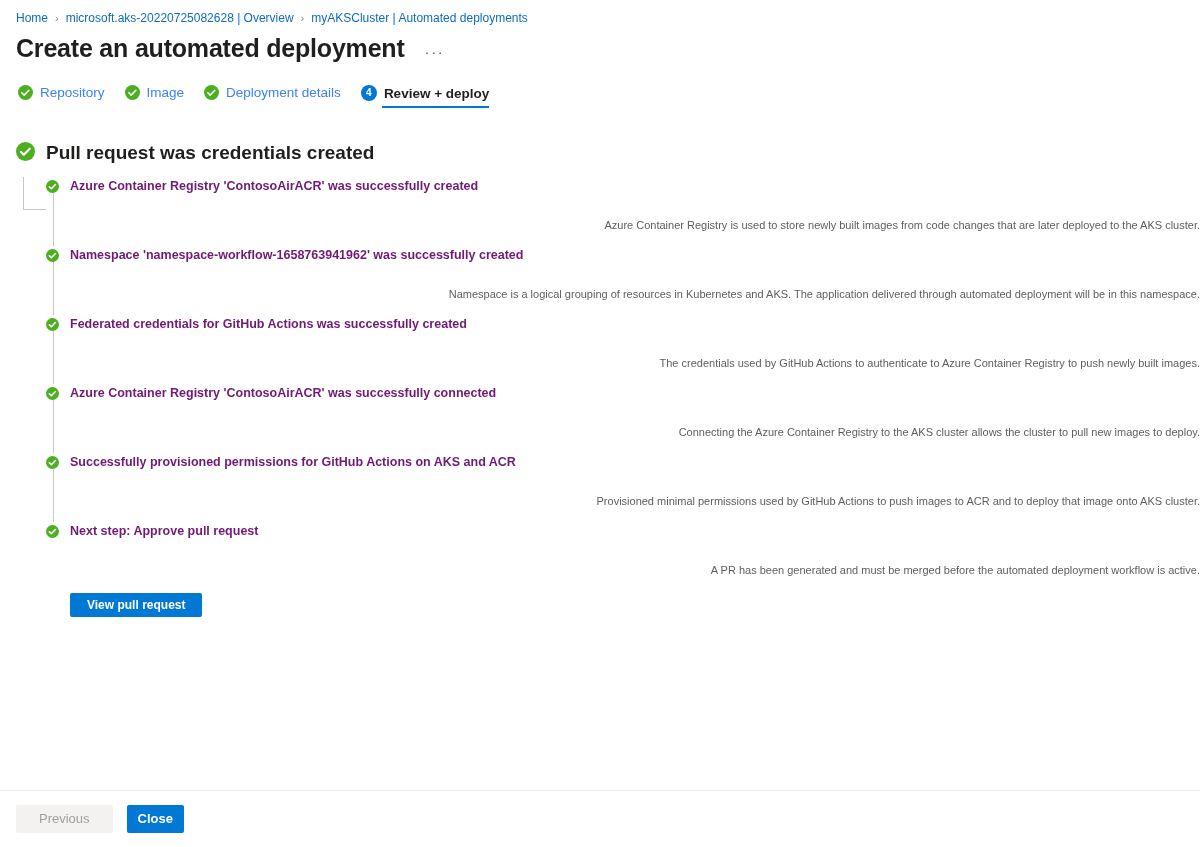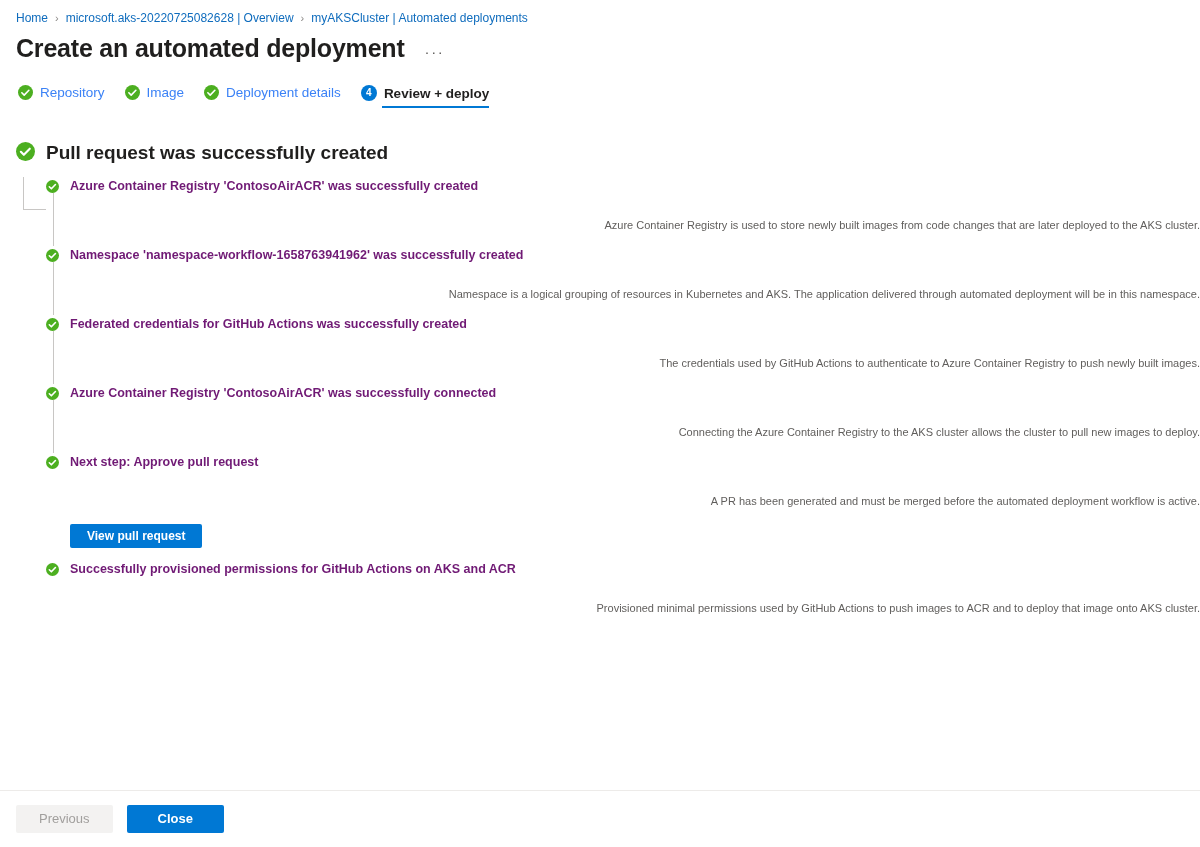--- a/index.html
+++ b/index.html
@@ -225,21 +225,21 @@
     bottom: 0;
     height: 57px;
     border-top: 1px solid #edebe9;
     display: flex;
     align-items: center;
     padding-left: 16px;
     background: #ffffff;
   }
   .footer .btn { margin-right: 14px; height: 28px; line-height: 26px; }
   .footer .btn-disabled { padding: 0 22px; }
-  .footer .btn-primary { padding: 0 30px; }
+  .footer .btn-primary { padding: 0 10px; }
 </style>
 </head>
 <body>
 
 <div class="breadcrumb">
   <span class="crumb-link">Home</span>
   <span class="crumb-sep">›</span>
   <span class="crumb-link">microsoft.aks-20220725082628 | Overview</span>
   <span class="crumb-sep">›</span>
   <span class="crumb-link">myAKSCluster | Automated deployments</span>
@@ -291,21 +291,21 @@
 
 </div>
 
 <div class="success-header">
   <span>
     <svg width="19" height="19" viewBox="0 0 16 16">
         <circle cx="8" cy="8" r="8" fill="#4caf20"></circle>
         <path d="M4.1 8.3l2.5 2.5 5-5.2" stroke="#fff" stroke-width="1.8" fill="none" stroke-linecap="round" stroke-linejoin="round"></path>
       </svg>
   </span>
-  <span class="hdr-text">Pull request was successfully created</span>
+  <span class="hdr-text">Pull request was credentials created</span>
 </div>
 
 <div class="tree">
   <div class="root-connector"></div>
 
   <div class="items">
 
     <div class="item">
       <div class="item-spine"></div>
       <span class="item-check">
@@ -345,46 +345,46 @@
     <div class="item">
       <div class="item-spine"></div>
       <span class="item-check">
         <svg width="13" height="13" viewBox="0 0 16 16">
             <circle cx="8" cy="8" r="8" fill="#4caf20"></circle>
             <path d="M4.1 8.3l2.5 2.5 5-5.2" stroke="#fff" stroke-width="2" fill="none" stroke-linecap="round" stroke-linejoin="round"></path>
           </svg>
       </span>
       <div class="item-title">Azure Container Registry 'ContosoAirACR' was successfully connected</div>
       <div class="item-desc">Connecting the Azure Container Registry to the AKS cluster allows the cluster to pull new images to deploy.</div>
+    </div>
+
+    <div class="item">
+      <div class="item-spine"></div>
+      <span class="item-check">
+        <svg width="13" height="13" viewBox="0 0 16 16">
+            <circle cx="8" cy="8" r="8" fill="#4caf20"></circle>
+            <path d="M4.1 8.3l2.5 2.5 5-5.2" stroke="#fff" stroke-width="2" fill="none" stroke-linecap="round" stroke-linejoin="round"></path>
+          </svg>
+      </span>
+      <div class="item-title">Successfully provisioned permissions for GitHub Actions on AKS and ACR</div>
+      <div class="item-desc">Provisioned minimal permissions used by GitHub Actions to push images to ACR and to deploy that image onto AKS cluster.</div>
     </div>
 
     <div class="item">
       
       <span class="item-check">
         <svg width="13" height="13" viewBox="0 0 16 16">
             <circle cx="8" cy="8" r="8" fill="#4caf20"></circle>
             <path d="M4.1 8.3l2.5 2.5 5-5.2" stroke="#fff" stroke-width="2" fill="none" stroke-linecap="round" stroke-linejoin="round"></path>
           </svg>
       </span>
       <div class="item-title">Next step: Approve pull request</div>
       <div class="item-desc">A PR has been generated and must be merged before the automated deployment workflow is active.</div>
       <button class="btn btn-primary btn-pr">View pull request</button>
     </div>
 
-    <div class="item">
-      <div class="item-spine"></div>
-      <span class="item-check">
-        <svg width="13" height="13" viewBox="0 0 16 16">
-            <circle cx="8" cy="8" r="8" fill="#4caf20"></circle>
-            <path d="M4.1 8.3l2.5 2.5 5-5.2" stroke="#fff" stroke-width="2" fill="none" stroke-linecap="round" stroke-linejoin="round"></path>
-          </svg>
-      </span>
-      <div class="item-title">Successfully provisioned permissions for GitHub Actions on AKS and ACR</div>
-      <div class="item-desc">Provisioned minimal permissions used by GitHub Actions to push images to ACR and to deploy that image onto AKS cluster.</div>
-    </div>
-
   </div>
 </div>
 
 <div class="footer">
   <button class="btn btn-disabled">Previous</button>
   <button class="btn btn-primary">Close</button>
 </div>
 
 </body></html>

